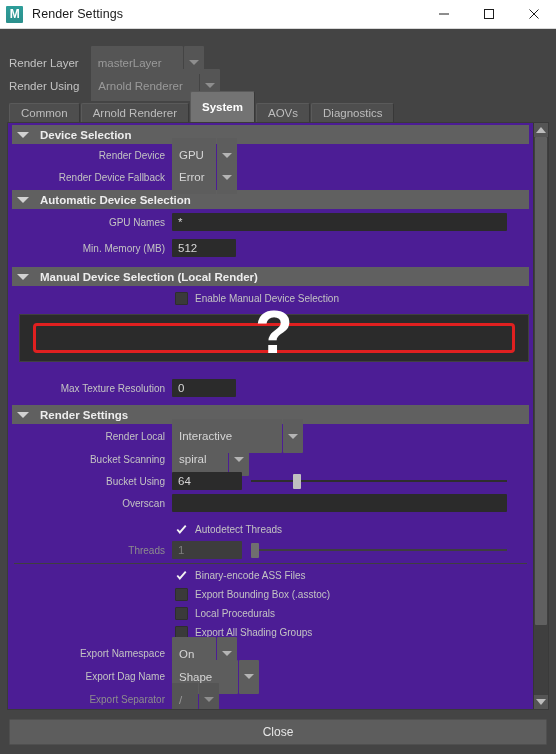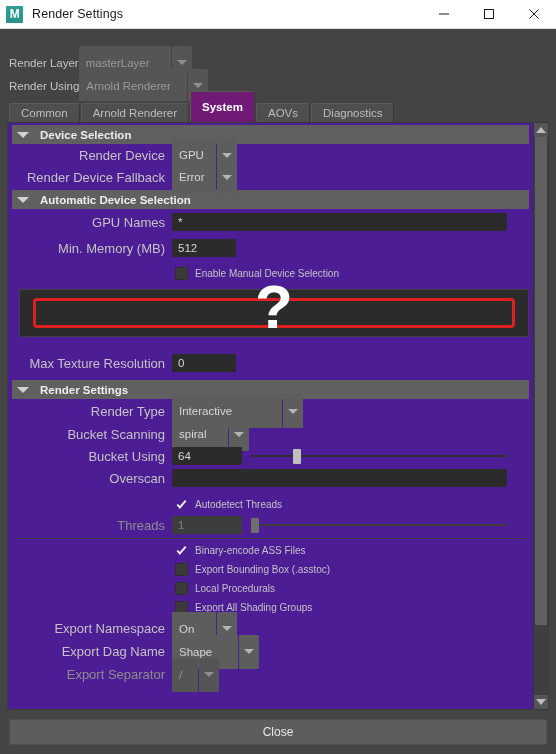--- a/index.html
+++ b/index.html
@@ -62,21 +62,21 @@
   .menuitem {
     color: #c8c8c8; font-size: 11.5px;
     padding: 2px 9px 2px 0px; margin-right: 9px; margin-top: 39px;
   }
 
   
   .toprow {
     height: 23px; display: flex; align-items: center;
     padding-left: 9px; background: #444444;
   }
-  .toprow .lbl { color: #c3c3c3; font-size: 11.5px; margin-right: 0; text-align: right; }
+  .toprow .lbl { color: #c3c3c3; font-size: 11.5px; margin-right: 12px; text-align: right; }
 
   .combo {
     display: flex; align-items: stretch; height: 34px;
     background: transparent;
   }
   .combo .val {
     background: #5d5d5d; color: #d6d6d6; font-size: 11.5px;
     display: flex; align-items: center;
     padding: 0 7px; border-radius: 1px;
     white-space: nowrap;
@@ -107,21 +107,21 @@
     display: flex; align-items: center;
     font-size: 11.5px; color: #bdbdbd;
     background: #4e4e4e;
     border-top: 1px solid #5a5a5a;
     border-left: 1px solid #5a5a5a;
     border-right: 1px solid #383838;
     border-radius: 2px 2px 0 0;
     margin-right: 1px;
   }
   .tab.active {
-    background: #701a75; color: #ffffff; font-weight: bold;
+    background: #737373; color: #ffffff; font-weight: bold;
     height: 31px;
   }
 
   
   .panelwrap {
     flex: 1;
     margin: 0 7px 0 7px;
     background: #4a4a4a;
     border: 1px solid #3a3a3a;
     display: flex;
@@ -183,21 +183,21 @@
   }
   .sec-header .hdrlabel { padding-left: 6px; }
 
   
   .row {
     display: flex; align-items: center;
     height: 22px; padding-left: 4px;
   }
   .rowlabel {
     width: 160px; text-align: right; padding-right: 7px;
-    color: #c3c3c3; font-size: 13px;
+    color: #c3c3c3; font-size: 10px;
     flex: none;
   }
   .rowlabel.dim { color: #8d8d8d; }
 
   .field {
     background: #2b2b2b; color: #d6d6d6;
     font-size: 11.5px; height: 18px;
     display: flex; align-items: center;
     padding: 0 6px; border-radius: 1px;
   }
@@ -383,20 +383,26 @@
       <div class="row" style="height:26px">
         <div class="rowlabel">GPU Names</div>
         <div class="field" style="flex:1;margin-right:26px">*</div>
       </div>
 
       <div class="row" style="height:26px">
         <div class="rowlabel">Min. Memory (MB)</div>
         <div class="field" style="width:64px">512</div>
       </div>
 
+      <div class="sec-header" style="margin-top:6px">
+        <div class="tri">
+            <div class="tri-hdr"></div>
+          </div>
+        <div class="hdrlabel">Manual Device Selection (Local Render)</div>
+      </div>
 
       <div class="cbrow" style="margin-top:3px">
         <div class="cbox"></div>
         <div class="cblabel">Enable Manual Device Selection</div>
       </div>
 
       <div class="devbox-outer">
         <div class="devbox-red"></div>
         <div class="qmark">?</div>
       </div>
@@ -407,21 +413,21 @@
       </div>
 
       <div class="sec-header" style="margin-top:6px">
         <div class="tri">
             <div class="tri-hdr"></div>
           </div>
         <div class="hdrlabel">Render Settings</div>
       </div>
 
       <div class="row" style="height:24px">
-        <div class="rowlabel">Render Type</div>
+        <div class="rowlabel">Render Local</div>
         <div class="combo">
           <div class="val" style="width:110px">Interactive</div>
           <div class="arrow">
               <div class="tri-down"></div>
             </div>
         </div>
       </div>
 
       <div class="row" style="height:22px">
         <div class="rowlabel">Bucket Scanning</div>

